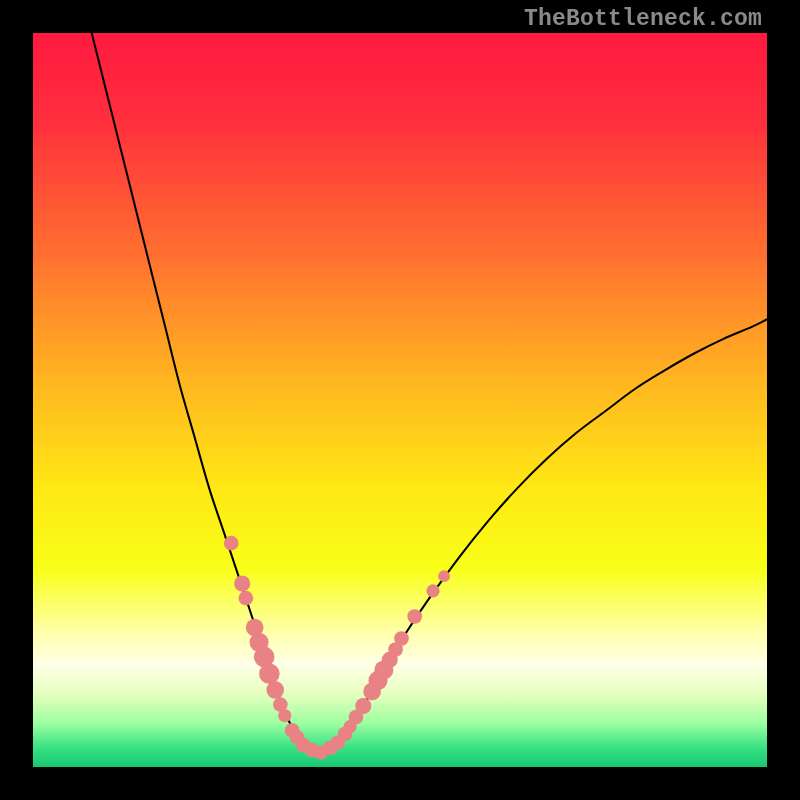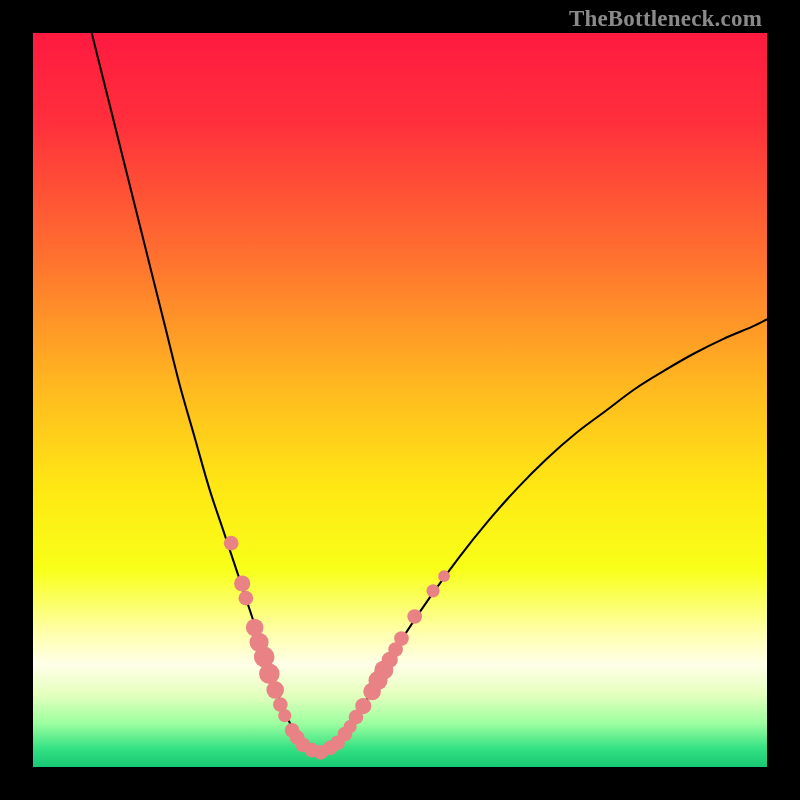--- a/index.html
+++ b/index.html
@@ -37,21 +37,21 @@
     position: absolute;
     left: 0;
     top: 0;
     width: 100%;
     height: 100%;
   }
   .watermark {
     position: absolute;
     top: 6px;
     right: 38px;
-    font-family: Liberation Serif, serif;
+    font-family: Liberation Mono, monospace;
     font-size: 23px;
     font-weight: 600;
     letter-spacing: 0.2px;
     color: #8a8a8a;
   }
 </style>
 </head>
 <body>
 
 <div class="frame">

